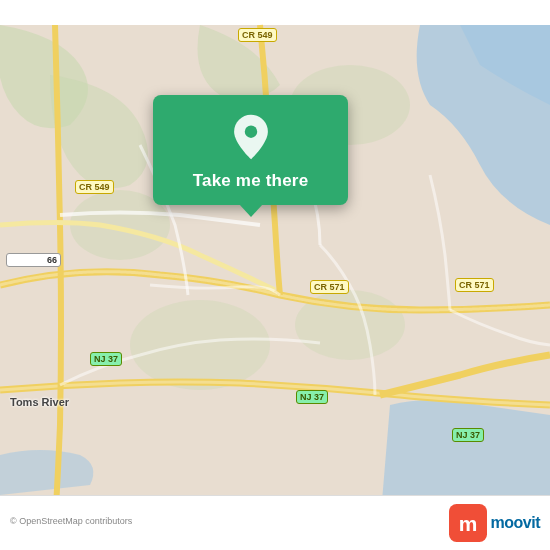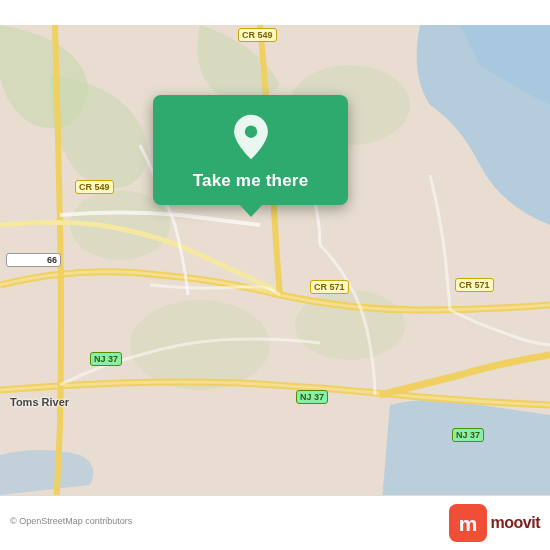--- a/index.html
+++ b/index.html
@@ -108,21 +108,21 @@
     }
 
     #moovit-m {
       width: 38px;
       height: 38px;
     }
 
     #moovit-text {
       font-size: 16px;
       font-weight: 700;
-      color: #7f1d1d;
+      color: #0369a1;
       letter-spacing: -0.5px;
     }
 
     
     .road-badge {
       position: absolute;
       background: #fff;
       border: 1px solid #999;
       border-radius: 3px;
       font-size: 9px;

